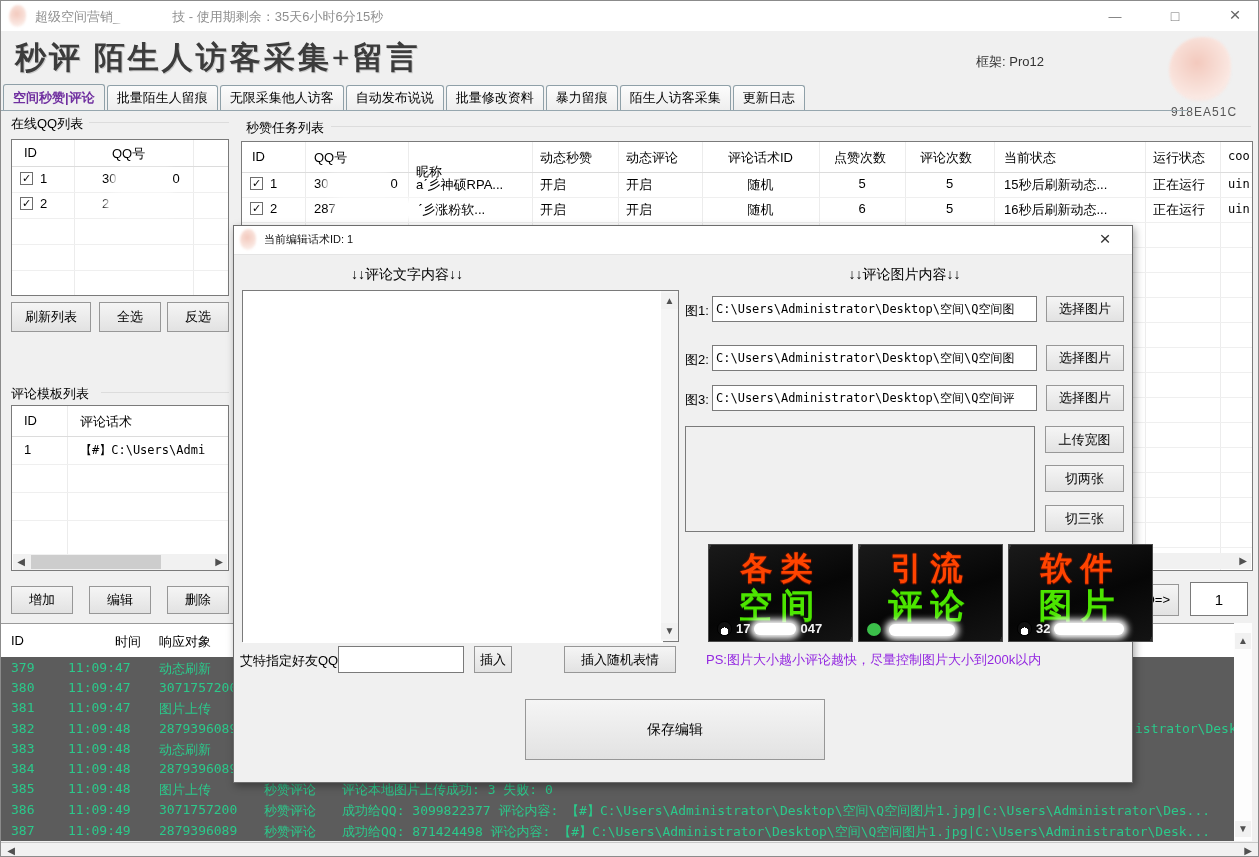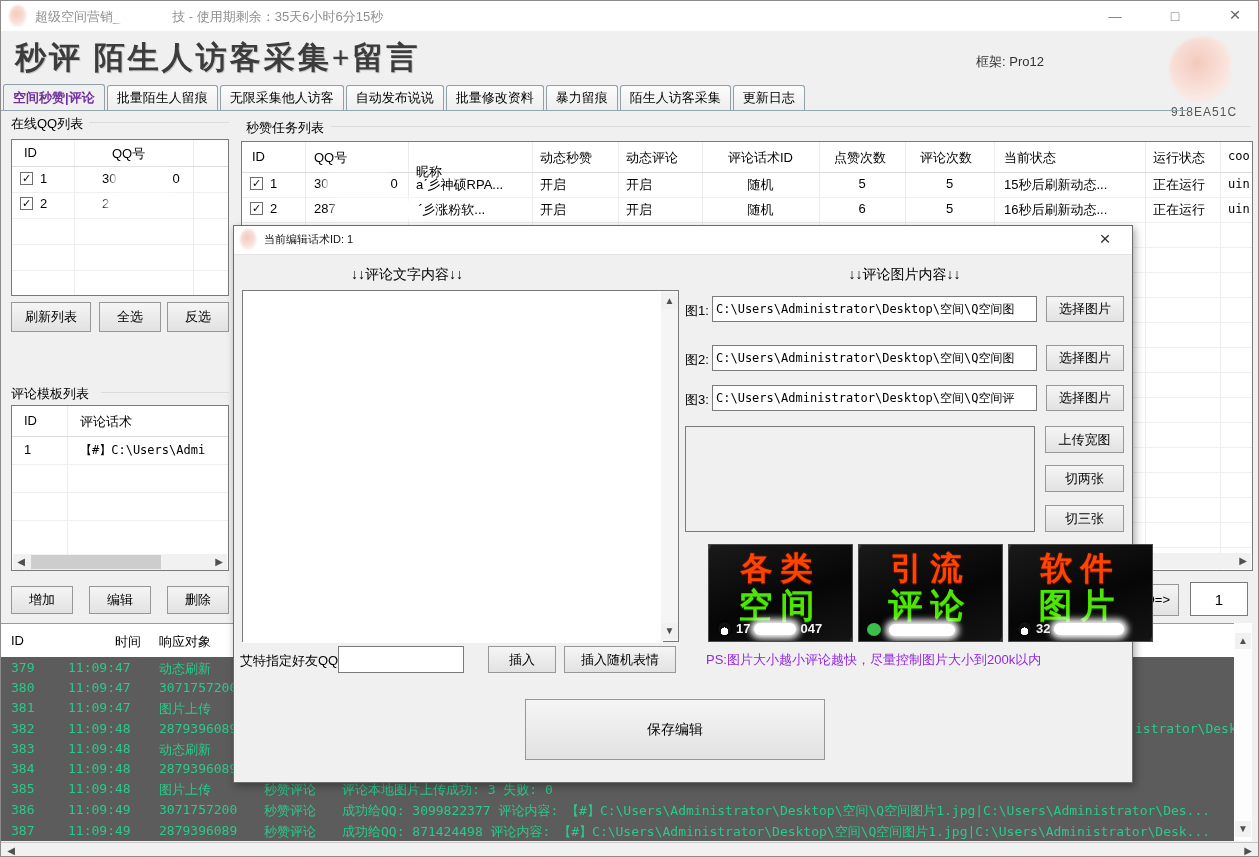--- a/index.html
+++ b/index.html
@@ -341,20 +341,20 @@
       <div class="num">
           <span class="qqicon"></span>
           <span>32</span>
           <span class="censor" style="width:70px;height:12px;"></span>
           <span></span>
         </div>
     </div>
 
     <div class="abs" style="left:6px;top:426px;font-size:13px;">艾特指定好友QQ：</div>
     <input class="inp" style="left: 104px; top: 420px; width: 126px; height: 27px; font-family: &quot;Liberation Sans&quot;, sans-serif;">
-    <div class="btn" style="left:254px;top:420px;width:68px;height:27px;">插入</div>
+    <div class="btn" style="left:240px;top:420px;width:38px;height:27px;">插入</div>
     <div class="btn" style="left:330px;top:420px;width:112px;height:27px;">插入随机表情</div>
     <div class="abs" style="left:472px;top:425px;color:var(--psviolet);font-size:13px;white-space:nowrap;">PS:图片大小越小评论越快，尽量控制图片大小到200k以内</div>
 
     <div class="btn" style="left:291px;top:473px;width:300px;height:61px;font-size:14px;">保存编辑</div>
   </div>
 
 </div>
 
 </body></html>

